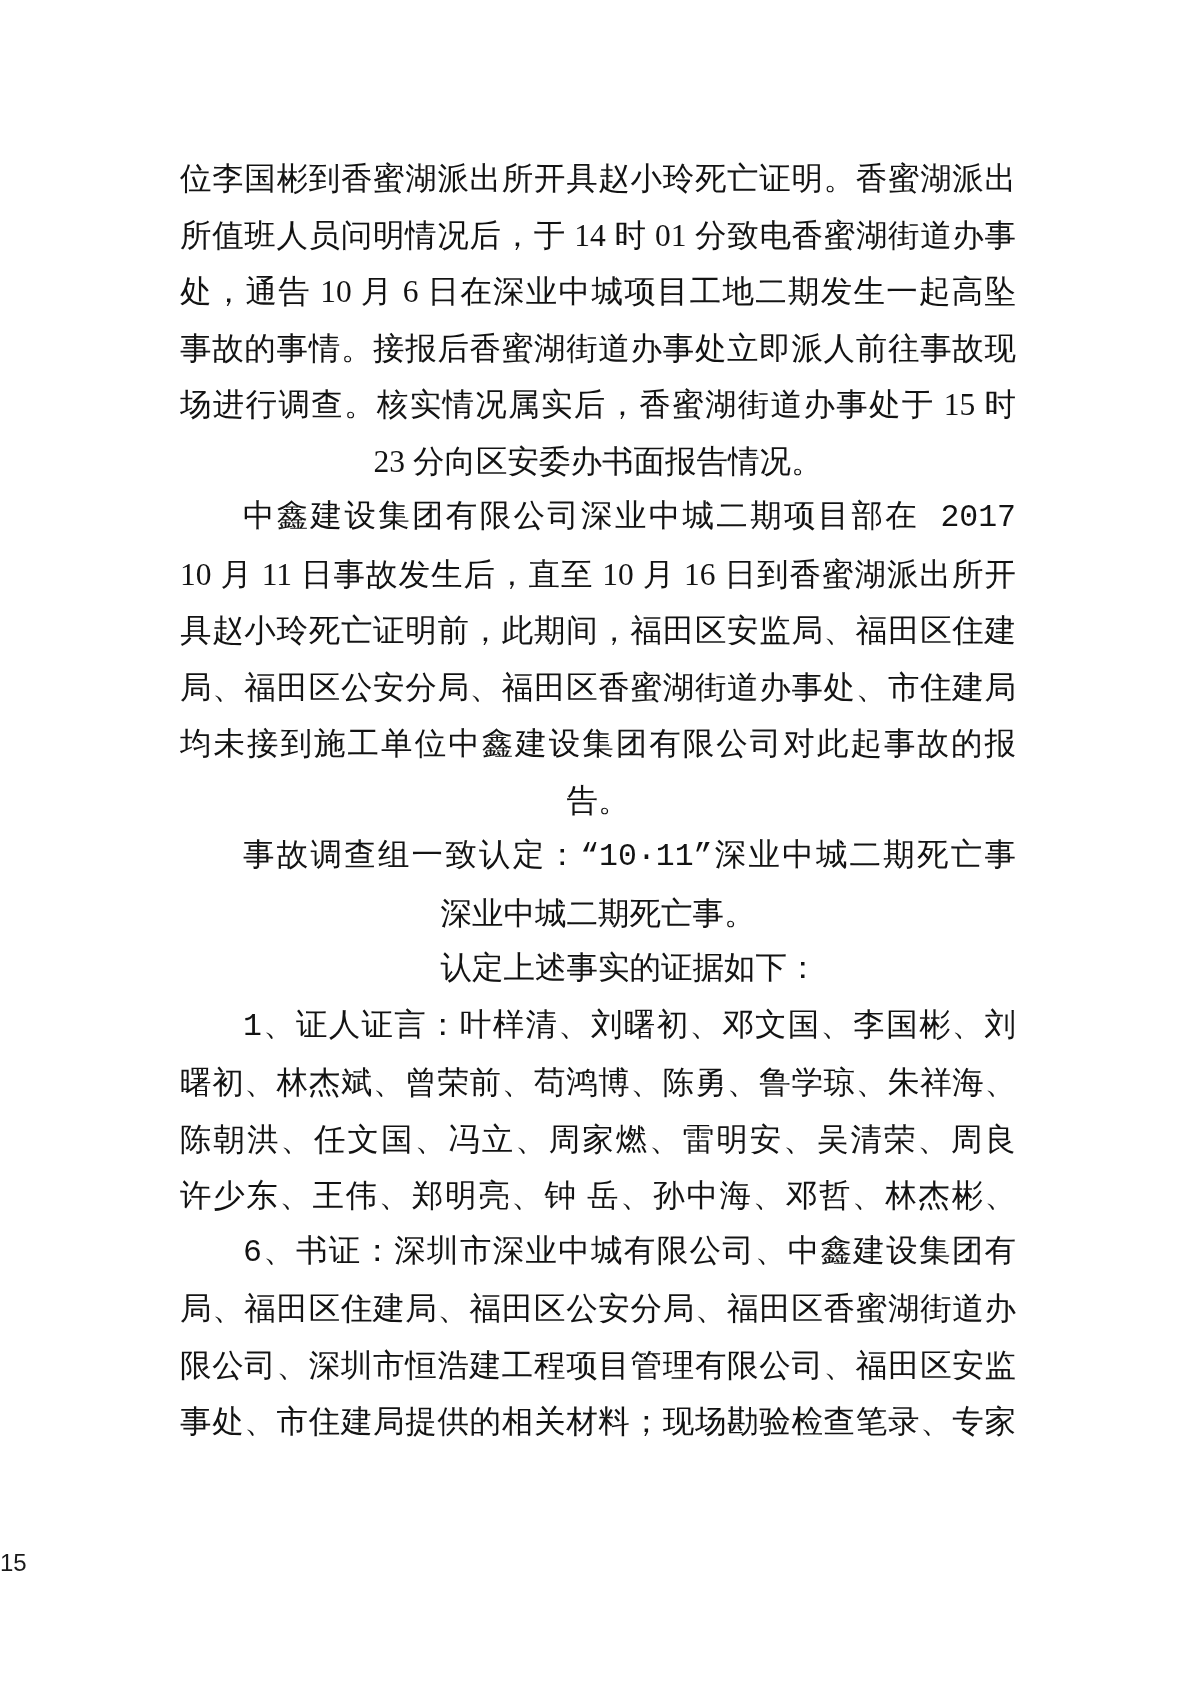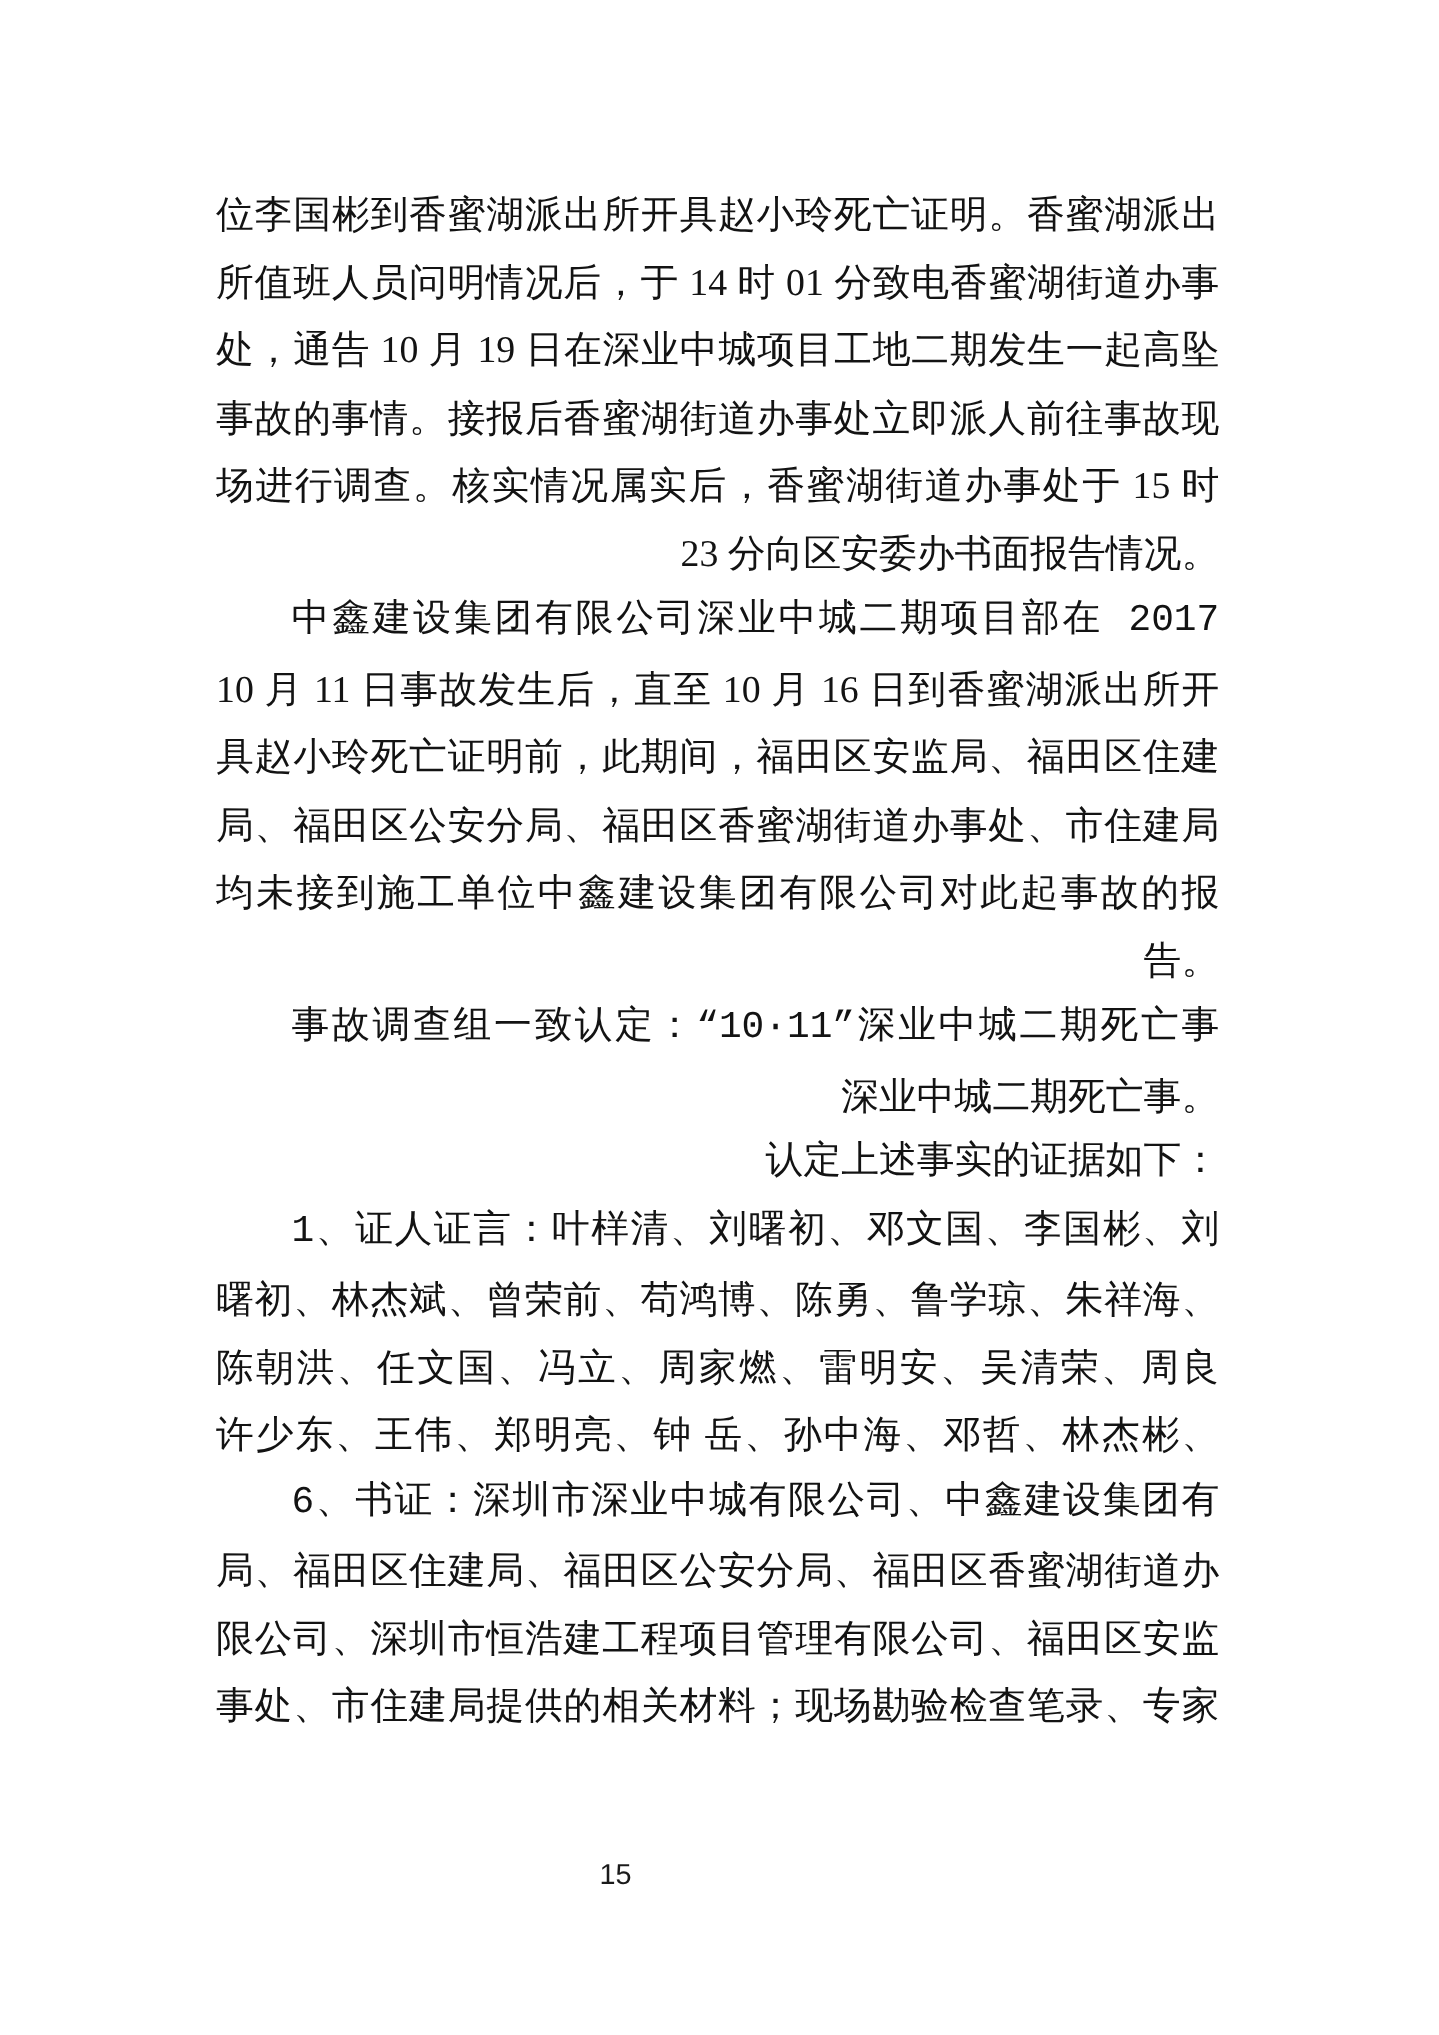--- a/index.html
+++ b/index.html
@@ -22,51 +22,51 @@
     top: 151px;
     width: 836px;
     font-size: 31.5px;
     line-height: 56.5px;
     font-weight: 400;
     letter-spacing: 0;
   }
   .line {
     height: 56.5px;
     overflow: hidden;
-    text-align: right;
+    text-align: center;
   }
   .line.just {
     text-align: justify;
     text-align-last: justify;
     text-justify: inter-character;
   }
   .line.ind {
     text-indent: 63px;
     font-family: Liberation Mono, monospace;
   }
   .page-number {
     position: absolute;
     left: 0;
     right: 0;
     top: 1549px;
-    text-align: center;
+    text-align: left;
     font-family: "Liberation Sans", "DejaVu Sans", sans-serif;
     font-size: 24px;
     line-height: 28px;
     color: #1a1a1a;
   }
 </style>
 </head>
 <body>
 
 <div class="page">
   <div class="doc-body">
       <div class="line just">位李国彬到香蜜湖派出所开具赵小玲死亡证明。香蜜湖派出</div>
       <div class="line just">所值班人员问明情况后，于 14 时 01 分致电香蜜湖街道办事</div>
-      <div class="line just">处，通告 10 月 19 日在深业中城项目工地二期发生一起高坠</div>
+      <div class="line just">处，通告 10 月 6 日在深业中城项目工地二期发生一起高坠</div>
       <div class="line just">事故的事情。接报后香蜜湖街道办事处立即派人前往事故现</div>
       <div class="line just">场进行调查。核实情况属实后，香蜜湖街道办事处于 15 时</div>
       <div class="line">23 分向区安委办书面报告情况。</div>
       <div class="line just ind">中鑫建设集团有限公司深业中城二期项目部在 2017 年</div>
       <div class="line just">10 月 11 日事故发生后，直至 10 月 16 日到香蜜湖派出所开</div>
       <div class="line just">具赵小玲死亡证明前，此期间，福田区安监局、福田区住建</div>
       <div class="line just">局、福田区公安分局、福田区香蜜湖街道办事处、市住建局</div>
       <div class="line just">均未接到施工单位中鑫建设集团有限公司对此起事故的报</div>
       <div class="line">告。</div>
       <div class="line just ind">事故调查组一致认定：“10·11”深业中城二期死亡事</div>

